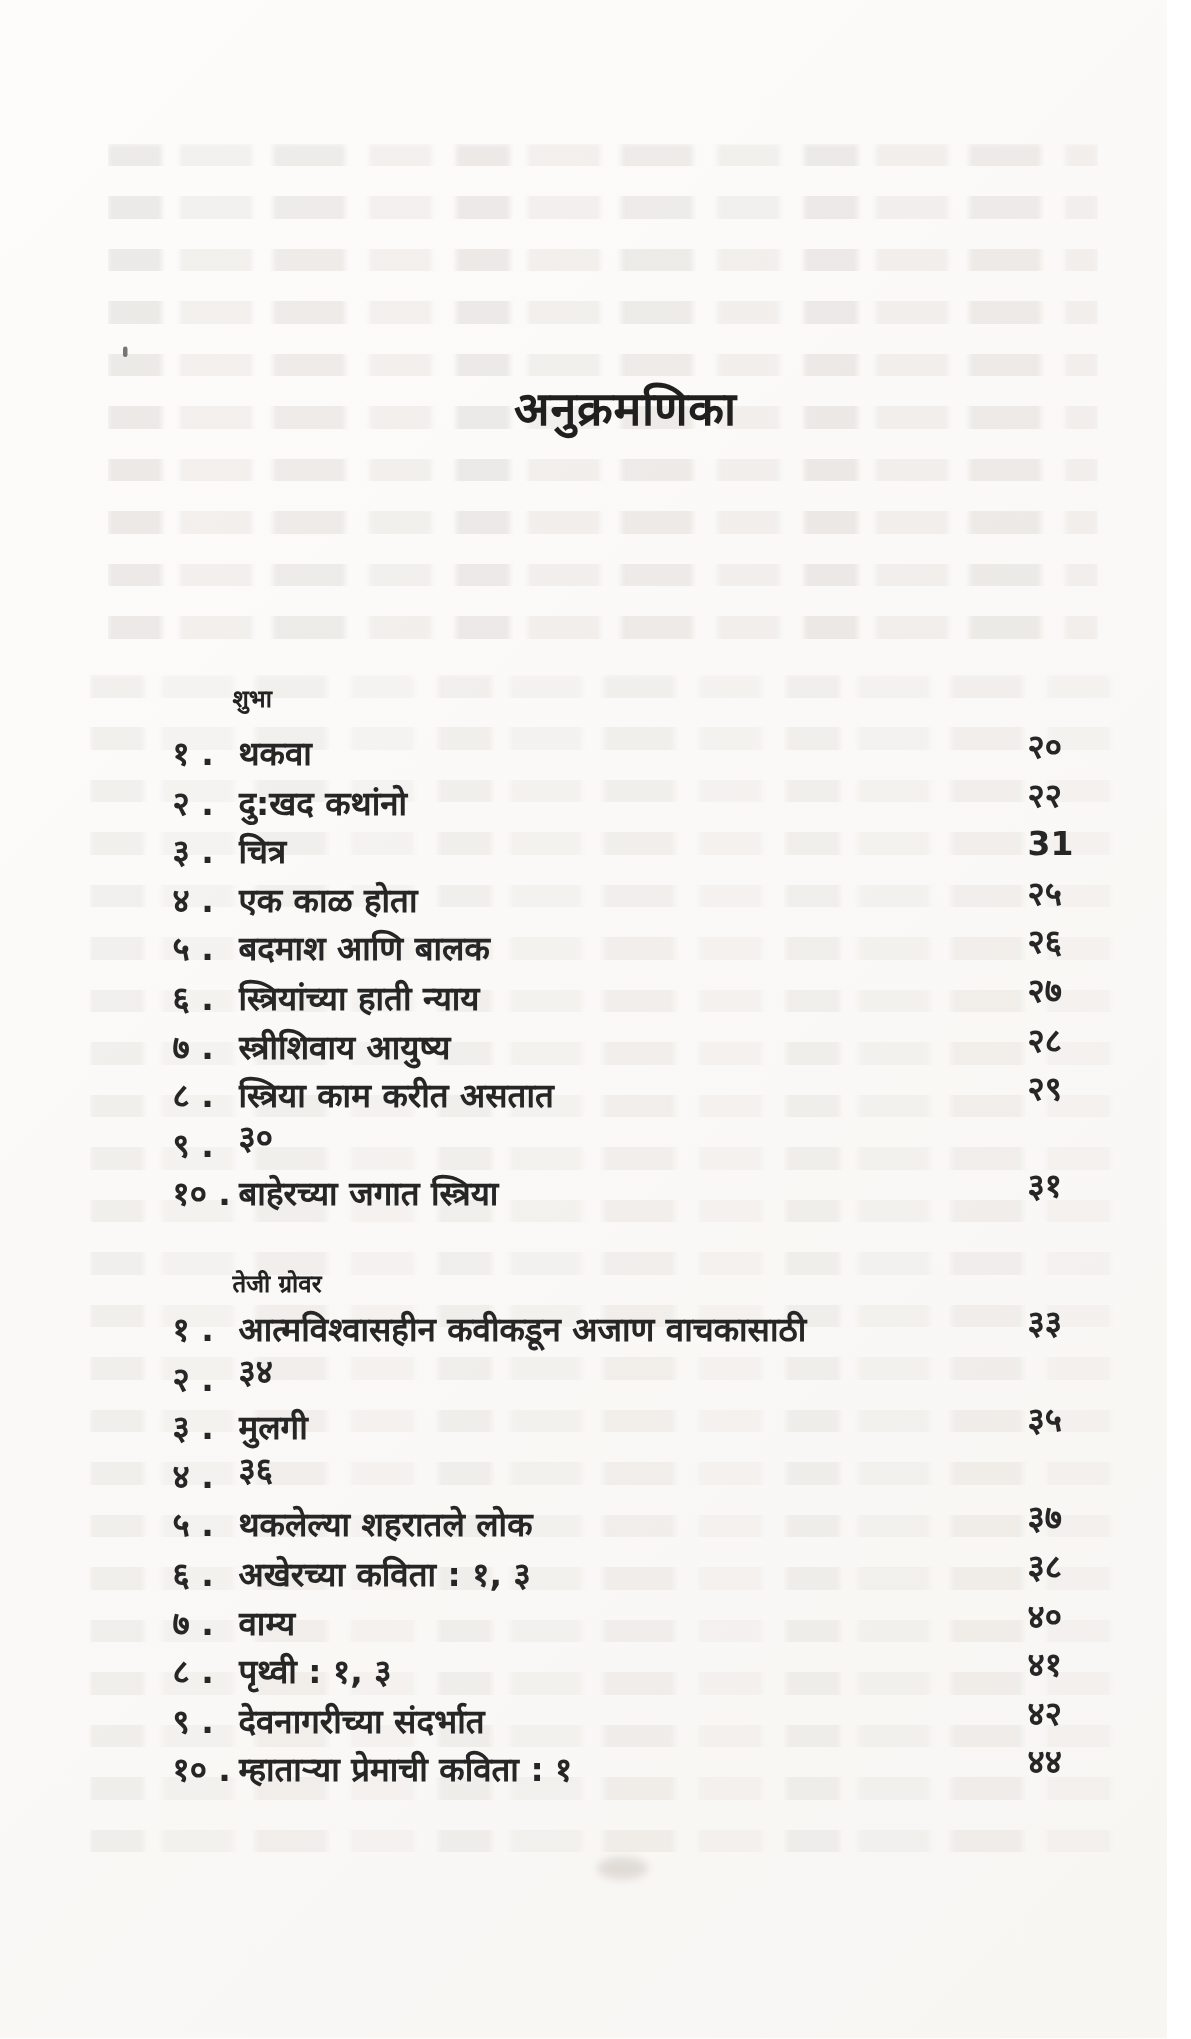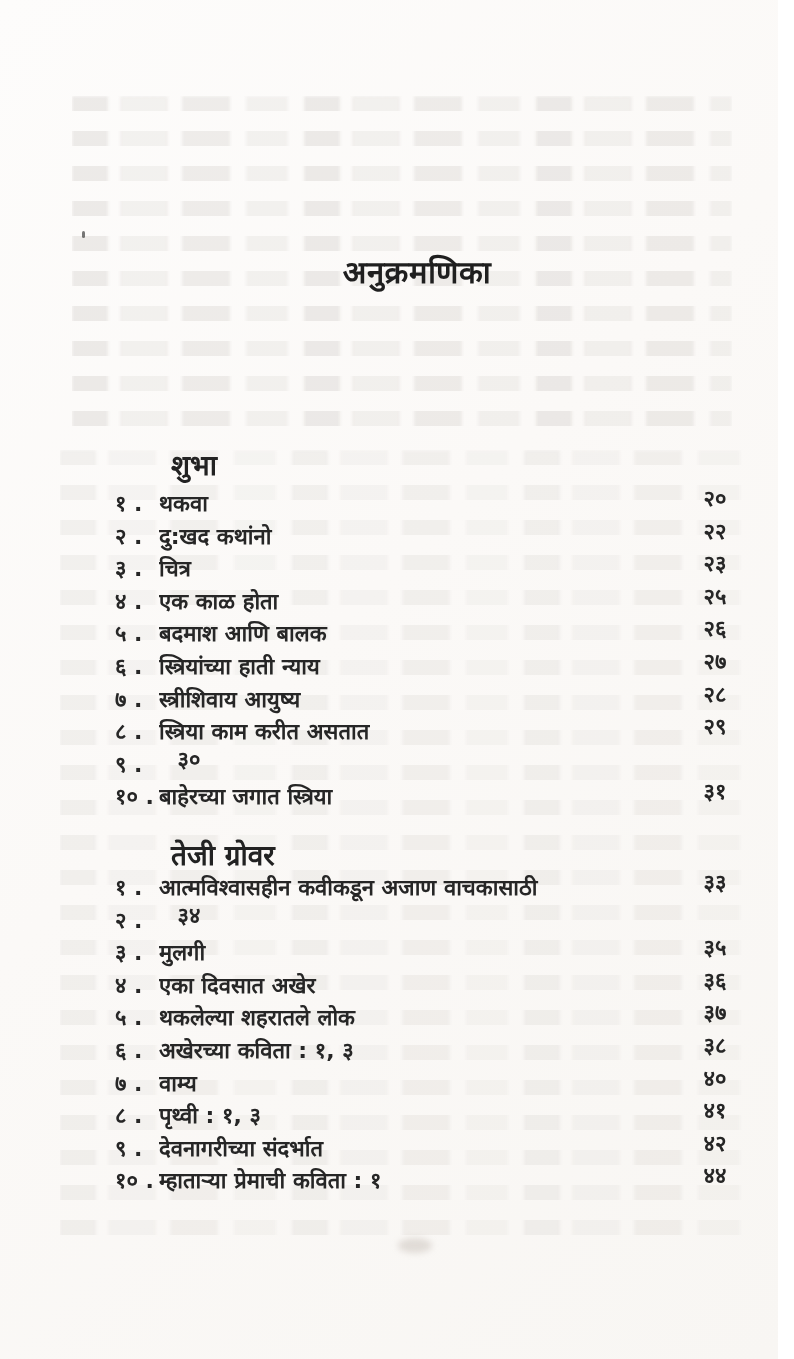--- a/index.html
+++ b/index.html
@@ -36,32 +36,32 @@
     background:rgba(168,155,145,0.30);border-radius:50%;filter:blur(3px);
   }
   .title{
     position:absolute;top:250px;left:20px;width:794px;text-align:center;
     font-size:31px;font-weight:700;color:#1f1f1f;letter-spacing:.5px;
   }
   .toc-section{position:absolute;left:115px;width:630px;}
   .sec1{top:450px;}
   .sec2{top:840px;}
   .section-heading{
-    margin-left:56px;font-size:28px;font-weight:700;color:#222;
+    margin-left:40px;font-size:16px;font-weight:700;color:#222;
     line-height:32px;
   }
   .sec1 .section-heading{margin-bottom:7px;}
   .sec2 .section-heading{margin-bottom:1px;}
   .toc-row{
     display:flex;align-items:flex-start;height:32.6px;
     font-size:22px;font-weight:600;color:#262626;line-height:30px;
   }
   .num{flex:none;width:44px;}
   .ttl{flex:1;padding-right:8px;white-space:nowrap;overflow:hidden;}
-  .pg{flex:none;width:60px;text-align:center;transform:translateY(-5px);}
+  .pg{flex:none;width:60px;text-align:left;transform:translateY(-5px);}
 </style>
 </head>
 <body>
 
 <div class="page">
 
   <div class="bleed bleed-top"></div>
   <div class="bleed bleed-main"></div>
   <div class="speck"></div>
   <div class="bottom-smudge"></div>
@@ -77,21 +77,21 @@
       <span class="pg">२०</span>
     </div>
     <div class="toc-row">
       <span class="num">२ .</span>
       <span class="ttl">दु:खद कथांनो</span>
       <span class="pg">२२</span>
     </div>
     <div class="toc-row">
       <span class="num">३ .</span>
       <span class="ttl">चित्र</span>
-      <span class="pg">२३</span>
+      <span class="pg">31</span>
     </div>
     <div class="toc-row">
       <span class="num">४ .</span>
       <span class="ttl">एक काळ होता</span>
       <span class="pg">२५</span>
     </div>
     <div class="toc-row">
       <span class="num">५ .</span>
       <span class="ttl">बदमाश आणि बालक</span>
       <span class="pg">२६</span>
@@ -134,21 +134,20 @@
       <span class="num">२ .</span>
       <span class="pg">३४</span>
     </div>
     <div class="toc-row">
       <span class="num">३ .</span>
       <span class="ttl">मुलगी</span>
       <span class="pg">३५</span>
     </div>
     <div class="toc-row">
       <span class="num">४ .</span>
-      <span class="ttl">एका दिवसात अखेर</span>
       <span class="pg">३६</span>
     </div>
     <div class="toc-row">
       <span class="num">५ .</span>
       <span class="ttl">थकलेल्या शहरातले लोक</span>
       <span class="pg">३७</span>
     </div>
     <div class="toc-row">
       <span class="num">६ .</span>
       <span class="ttl">अखेरच्या कविता : १, ३</span>

